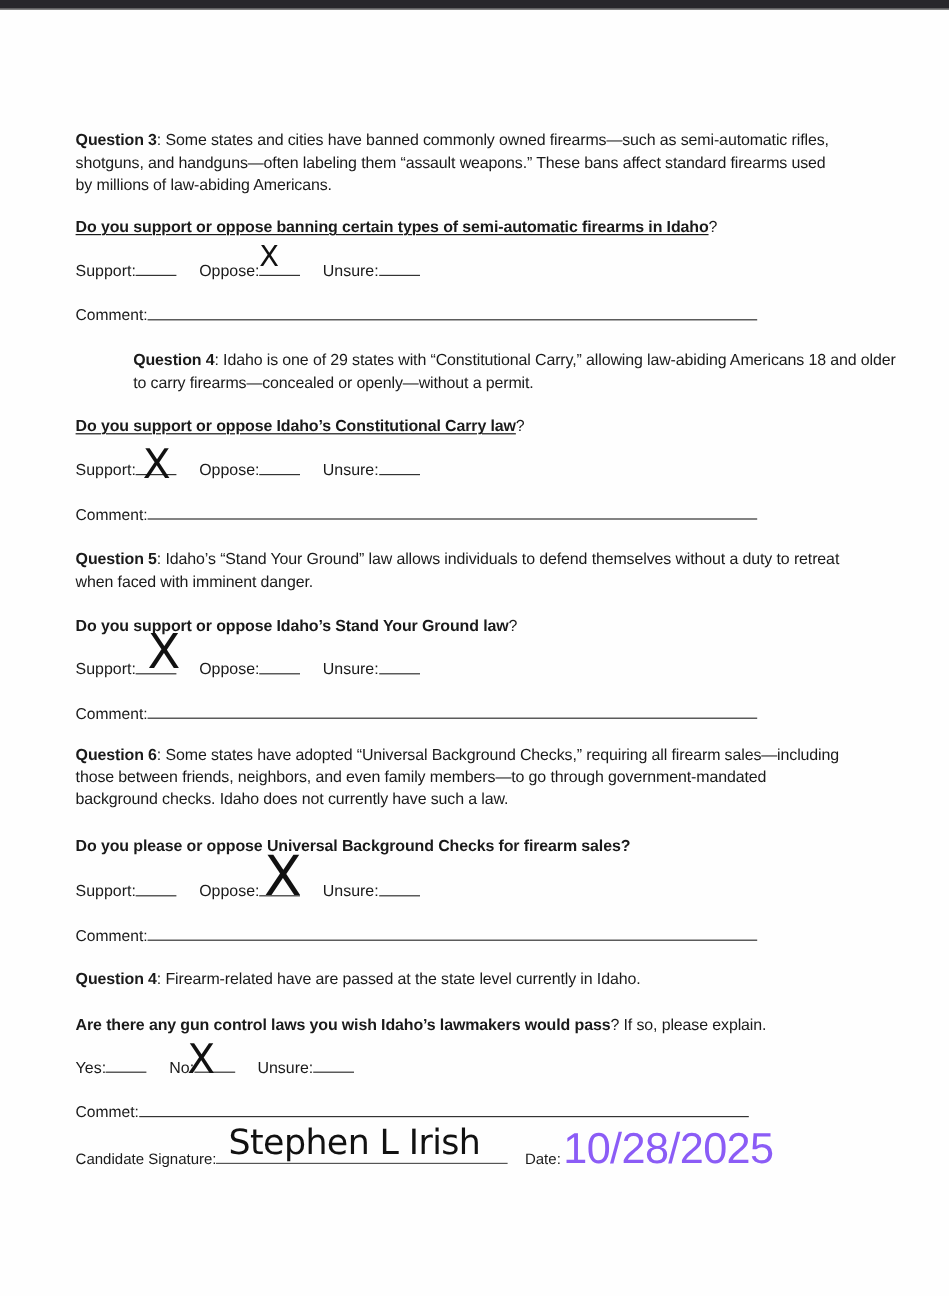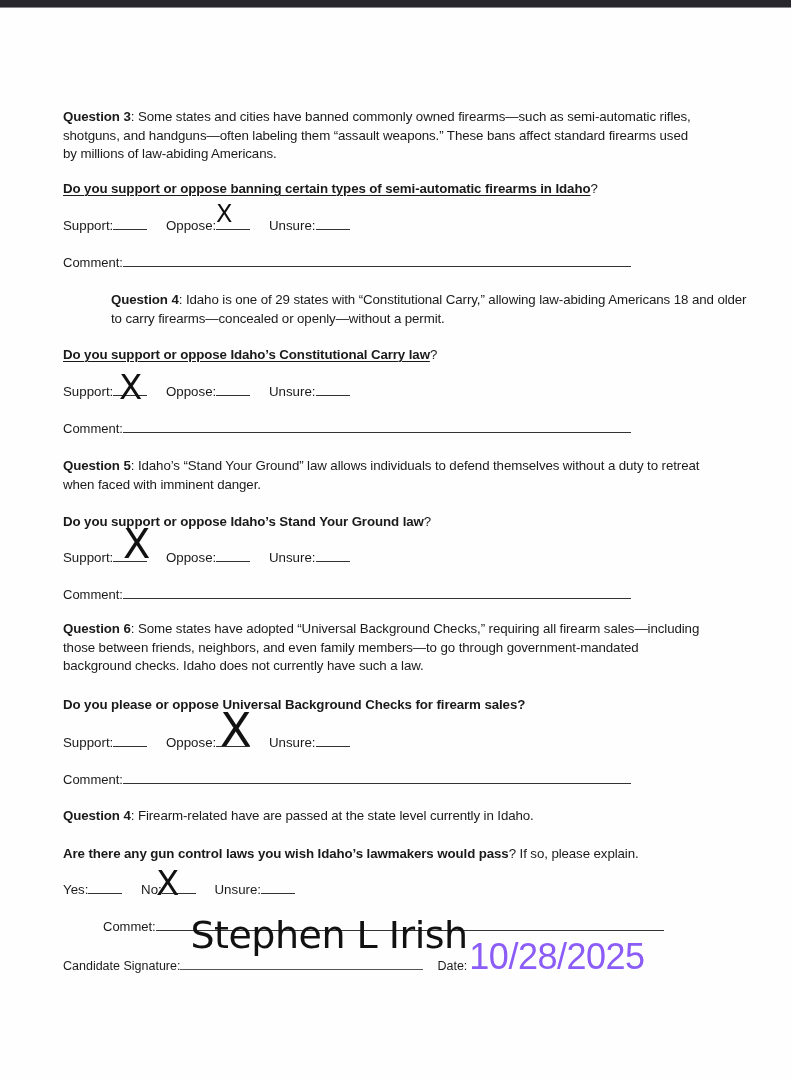--- a/index.html
+++ b/index.html
@@ -16,21 +16,21 @@
     .prompt .bold { font-weight: bold; }
     .opt-row { left: 63px; font-size: 13.3px; height: 20px; line-height: 20px; white-space: nowrap; }
     .opt { display: inline-block; position: relative; margin-right: 15px; }
     .blank { display: inline-block; width: 34px; border-bottom: 1px solid #333; height: 12px; vertical-align: baseline; }
     .mark { position: absolute; font-family: "DejaVu Sans", sans-serif; color: #111; line-height: 1; }
     .comment-row { left: 63px; font-size: 13px; height: 20px; line-height: 20px; white-space: nowrap; }
     .comment-line { display: inline-block; border-bottom: 1px solid #333; height: 12px; vertical-align: baseline; }
     .sig-row { left: 63px; top: 955px; height: 40px; white-space: nowrap; }
     .sig-label { font-size: 12.5px; }
     .sig-line { display: inline-block; border-bottom: 1px solid #555; position: relative; vertical-align: baseline; height: 14px; }
-    .sig-value { position: absolute; left: 10px; bottom: 12px; font-family: "DejaVu Sans", sans-serif; font-size: 38px; color: #111; letter-spacing: -0.5px; margin-top: 44px; }
+    .sig-value { position: absolute; left: 10px; bottom: 0px; font-family: "DejaVu Sans", sans-serif; font-size: 29px; color: #111; letter-spacing: -0.5px; margin-top: 44px; }
     .date-value { position: absolute; left: 2px; bottom: -8px; font-family: Liberation Sans, sans-serif; font-size: 36px; color: #8b5cf6; letter-spacing: -0.5px; }
   </style>
 </head>
 <body>
 
 <div class="topbar"></div>
 
 <div class="abs q-text" style="top:108px;">
   <b>Question 3</b><span>: Some states and cities have banned commonly owned firearms—such as semi-automatic rifles, shotguns, and handguns—often labeling them “assault weapons.” These bans affect standard firearms used by millions of law-abiding Americans.</span>
 </div>
@@ -95,19 +95,19 @@
   <b>Question 4</b><span>: Firearm-related have are passed at the state level currently in Idaho.</span>
 </div>
 <div class="abs prompt" style="top:845px;">
   <span class="bold">Are there any gun control laws you wish Idaho’s lawmakers would pass</span><span>? If so, please explain.</span>
 </div>
 <div class="abs opt-row" style="top:880px;">
   <span class="opt"><span>Yes:</span><span class="blank"></span></span>
   <span class="opt"><span>No:</span><span class="blank"></span><span class="mark" style="left:15px;top:-14px;font-size:34px;">X</span></span>
   <span class="opt"><span>Unsure:</span><span class="blank"></span></span>
 </div>
-<div class="abs comment-row" style="top:917px;margin-left:40px;">
+<div class="abs comment-row" style="top:917px;">
   <span>Commet:</span><span class="comment-line" style="width:508px;"></span>
 </div>
 
 <div class="abs sig-row">
   <span class="sig-label">Candidate Signature:</span><span class="sig-line" style="width:243px;margin-right:14px;"><span class="sig-value">Stephen L Irish</span></span><span class="sig-label">Date:</span><span class="sig-line" style="width:170px;border-bottom:none;"><span class="date-value">10/28/2025</span></span>
 </div>
 
 </body></html>

